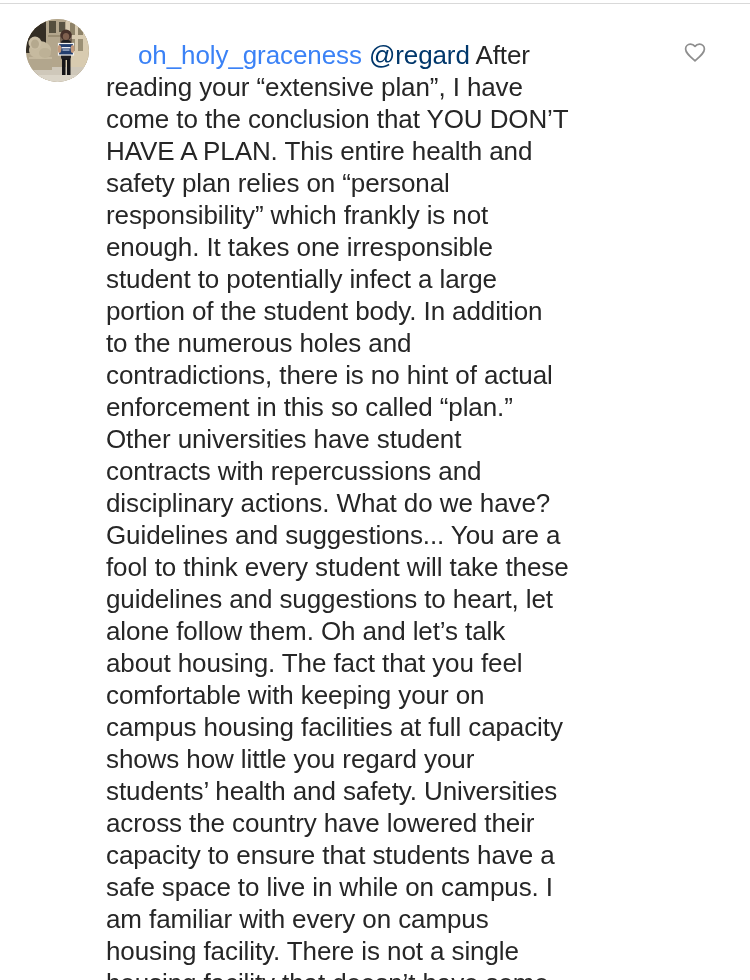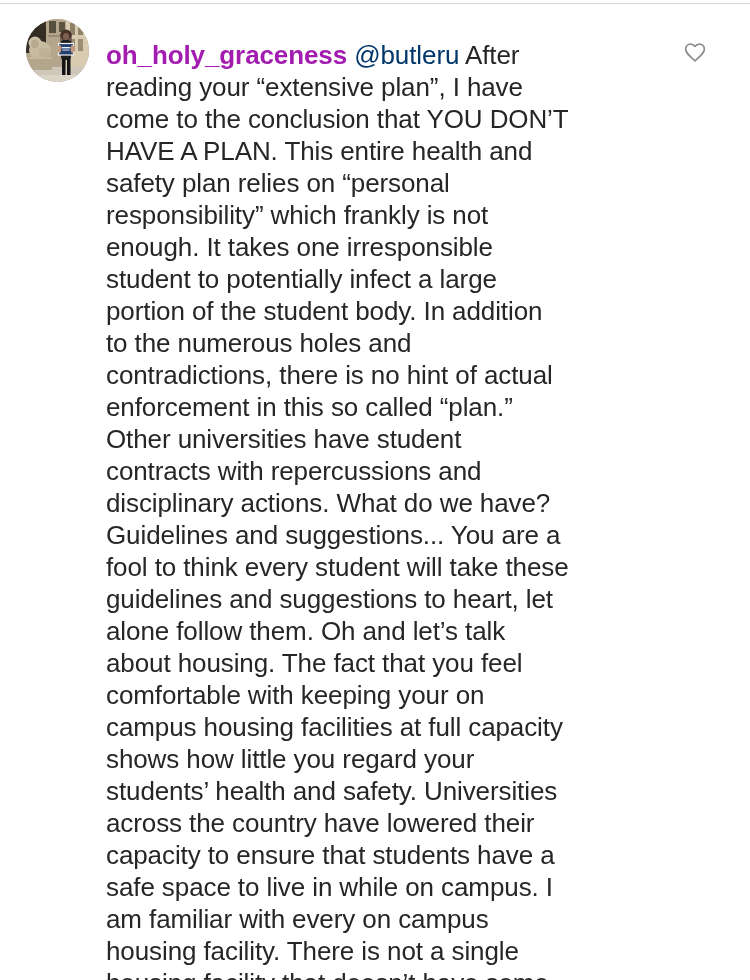--- a/index.html
+++ b/index.html
@@ -16,21 +16,21 @@
   .avatar{
     position:absolute;left:26px;top:15px;width:63px;height:63px;
     border-radius:50%;overflow:hidden;background:#b5a88e;cursor:pointer;
   }
   .avatar svg{display:block;}
   .comment-text{
     position:absolute;left:106px;top:9px;width:584px;
     font-size:26px;line-height:32px;letter-spacing:-0.1px;color:#262626;
     font-weight:400;
   }
-  .username{font-weight:700;color:#a21caf;cursor:pointer;}
+  .username{font-weight:400;color:#3b82f6;cursor:pointer;margin-left:32px;}
   .mention{color:#00376b;text-decoration:none;cursor:pointer;}
   .body-text{white-space:pre-line;}
   .like-btn{
     position:absolute;left:683px;top:34px;width:28px;height:28px;
     background:none;border:none;padding:0;margin:0;cursor:pointer;
   }
   .like-btn svg{display:block;}
 </style>
 </head>
 <body>
@@ -74,21 +74,21 @@
         <rect x="41" y="40" width="3.5" height="16" fill="#141417"></rect>
         <rect x="32.5" y="24.5" width="15" height="11.5" fill="#233f6f" stroke="#f2f2f0" stroke-width="1.2"></rect>
         <rect x="35.5" y="28" width="9" height="1.4" fill="#e9ecf2"></rect>
         <rect x="36.5" y="30.5" width="7" height="1.1" fill="#c8d2e4"></rect>
         <ellipse cx="33.5" cy="30" rx="1.8" ry="4" fill="#c49a7c"></ellipse>
         <ellipse cx="46.5" cy="30" rx="1.8" ry="4" fill="#c49a7c"></ellipse>
       </g>
     </svg>
   </div>
 
-  <p class="comment-text"><span class="username">oh_holy_graceness</span> <a class="mention">@butleru</a> <span class="body-text">After
+  <p class="comment-text"><span class="username">oh_holy_graceness</span> <a class="mention">@regard</a> <span class="body-text">After
 reading your “extensive plan”, I have
 come to the conclusion that YOU DON’T
 HAVE A PLAN. This entire health and
 safety plan relies on “personal
 responsibility” which frankly is not
 enough. It takes one irresponsible
 student to potentially infect a large
 portion of the student body. In addition
 to the numerous holes and
 contradictions, there is no hint of actual

